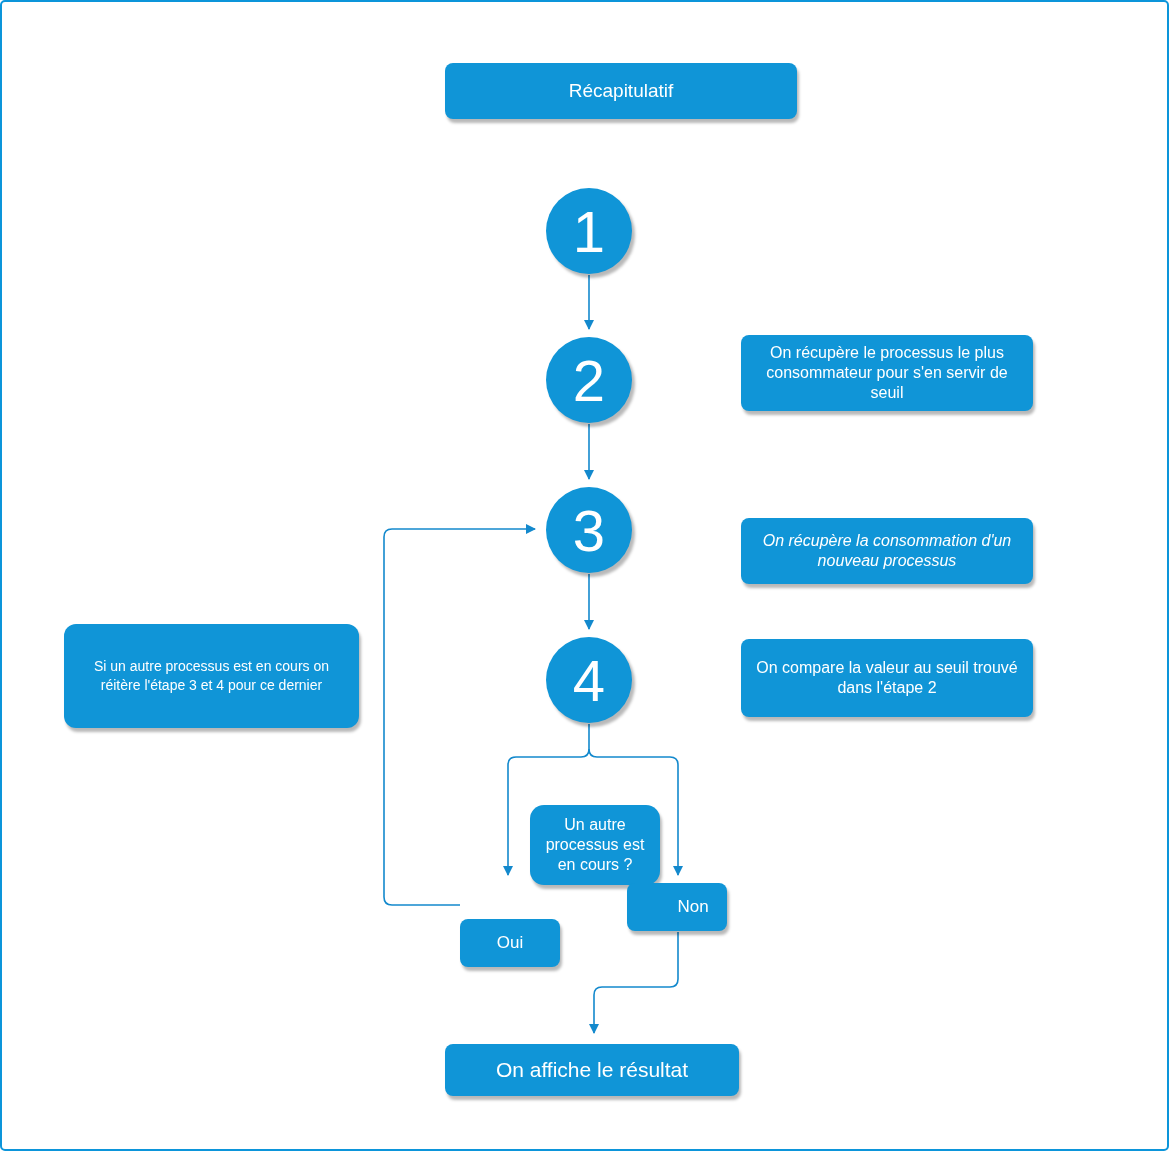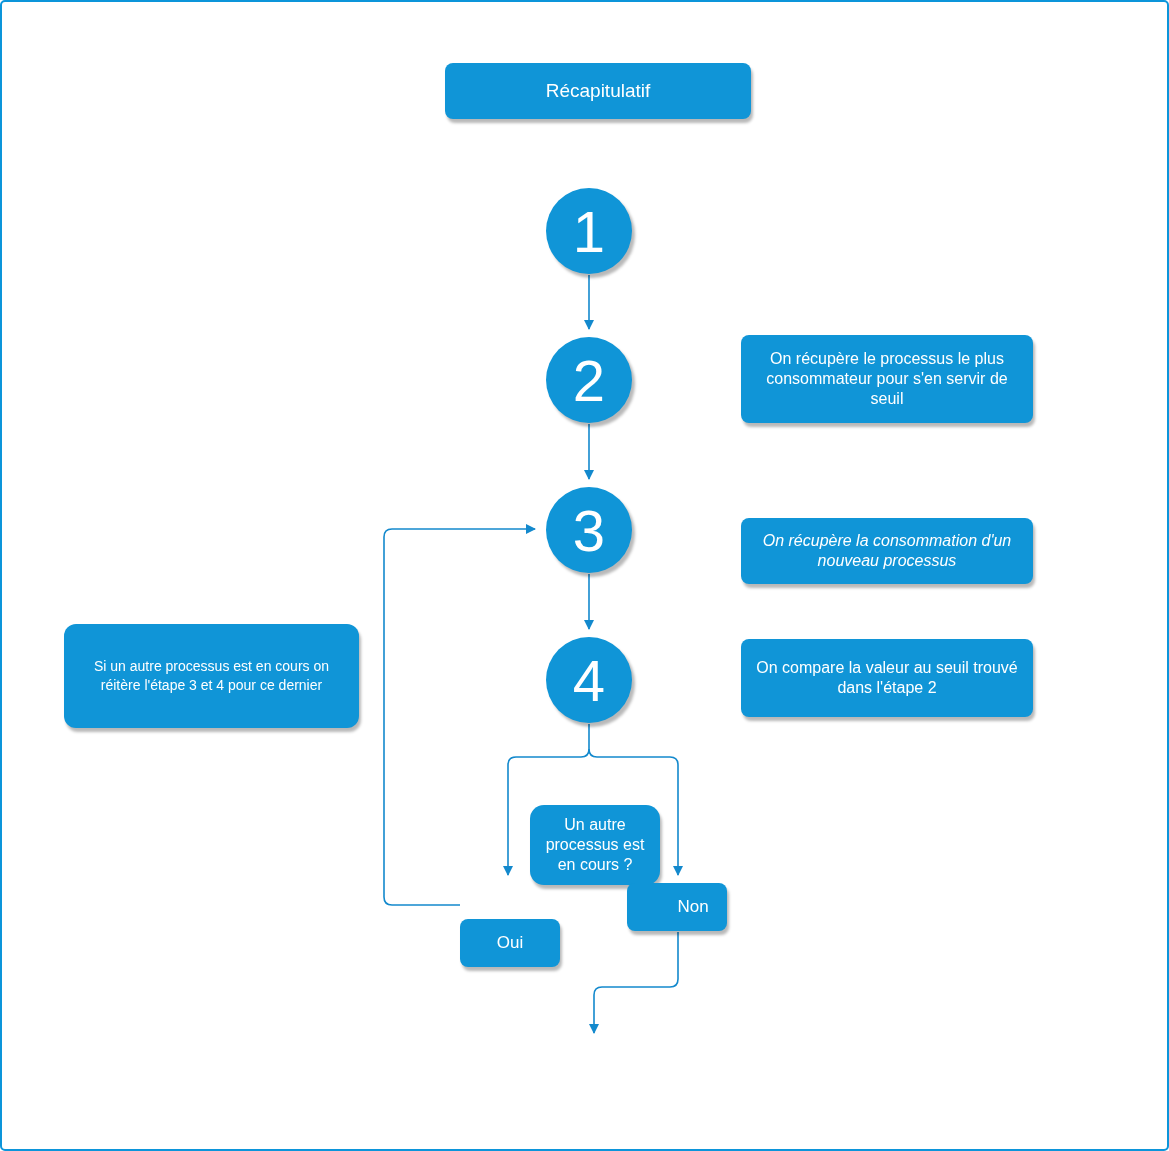--- a/index.html
+++ b/index.html
@@ -25,35 +25,35 @@
   .node{
     position:absolute;
     background:var(--node-fill);
     color:var(--text-color);
     display:flex;align-items:center;justify-content:center;
     text-align:center;
     border-radius:9px;
     box-shadow:2px 4px 3px rgba(0,0,0,0.28);
     line-height:1.25;
   }
-  .title-box{left:443px;top:61px;width:306px;height:56px;font-size:19px;border-radius:8px;}
+  .title-box{left:443px;top:61px;width:352px;height:56px;font-size:19px;border-radius:8px;}
   .circle{
     position:absolute;left:544px;width:86px;height:86px;border-radius:50%;
     background:var(--node-fill);color:var(--text-color);
     display:flex;align-items:center;justify-content:center;
     font-size:58px;
     box-shadow:3px 4px 3px rgba(0,0,0,0.28);
   }
   .circle.c1{top:186px;}
   .circle.c2{top:335px;}
   .circle.c3{top:485px;}
   .circle.c4{top:635px;}
   .desc{left:739px;width:292px;font-size:16px;padding:4px 12px;border-radius:8px;}
   .desc.d1{top:195px;height:60px;}
-  .desc.d2{top:333px;height:88px;}
+  .desc.d2{top:333px;height:76px;}
   .desc.d3{top:516px;height:66px;font-style:italic;}
   .desc.d4{top:637px;height:78px;}
   .loop-note{left:62px;top:622px;width:295px;height:104px;font-size:14px;padding:6px 14px;border-radius:12px;line-height:1.35;}
   .decision{left:528px;top:771px;width:130px;height:80px;font-size:16px;padding:4px 8px;border-radius:14px;margin-top:32px;}
   .answer{width:100px;height:48px;top:881px;font-size:17px;border-radius:8px;}
   .answer.yes{left:458px;margin-top:36px;}
   .answer.no{left:625px;padding-left:32px;}
   .result{left:443px;top:1042px;width:294px;height:52px;font-size:21px;border-radius:8px;}
   svg.connectors{
     position:absolute;left:0;top:0;width:1169px;height:1151px;
@@ -103,14 +103,15 @@
   </div>
   <div class="node desc d4">On compare la valeur au seuil trouvé dans l'étape 2</div>
 
   <div class="node loop-note">Si un autre processus est en cours on réitère l'étape 3 et 4 pour ce dernier</div>
 
   <div class="node decision">Un autre processus est en cours ?</div>
 
   <div class="node answer yes">Oui</div>
   <div class="node answer no">Non</div>
 
+  <div class="node result">On affiche le résultat</div>
 
 </div>
 
 </body></html>

